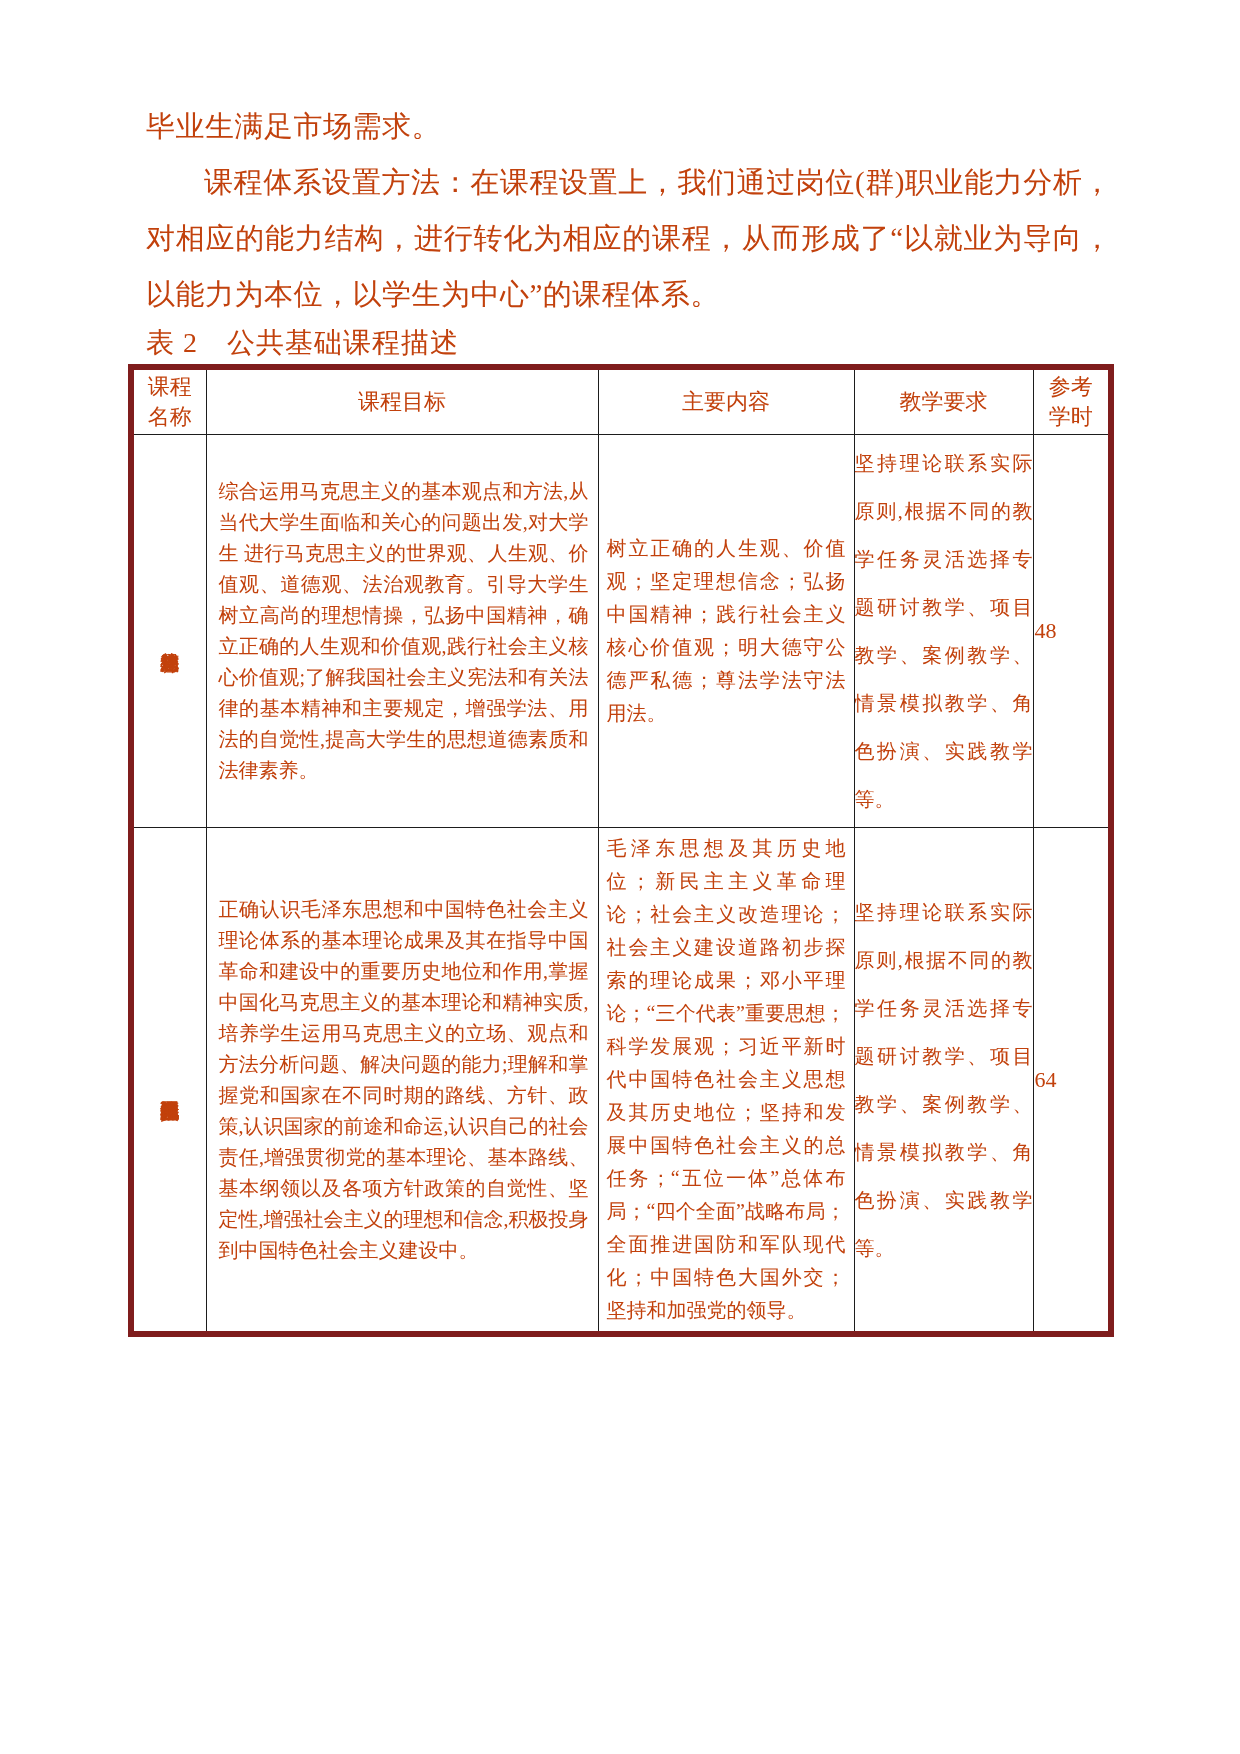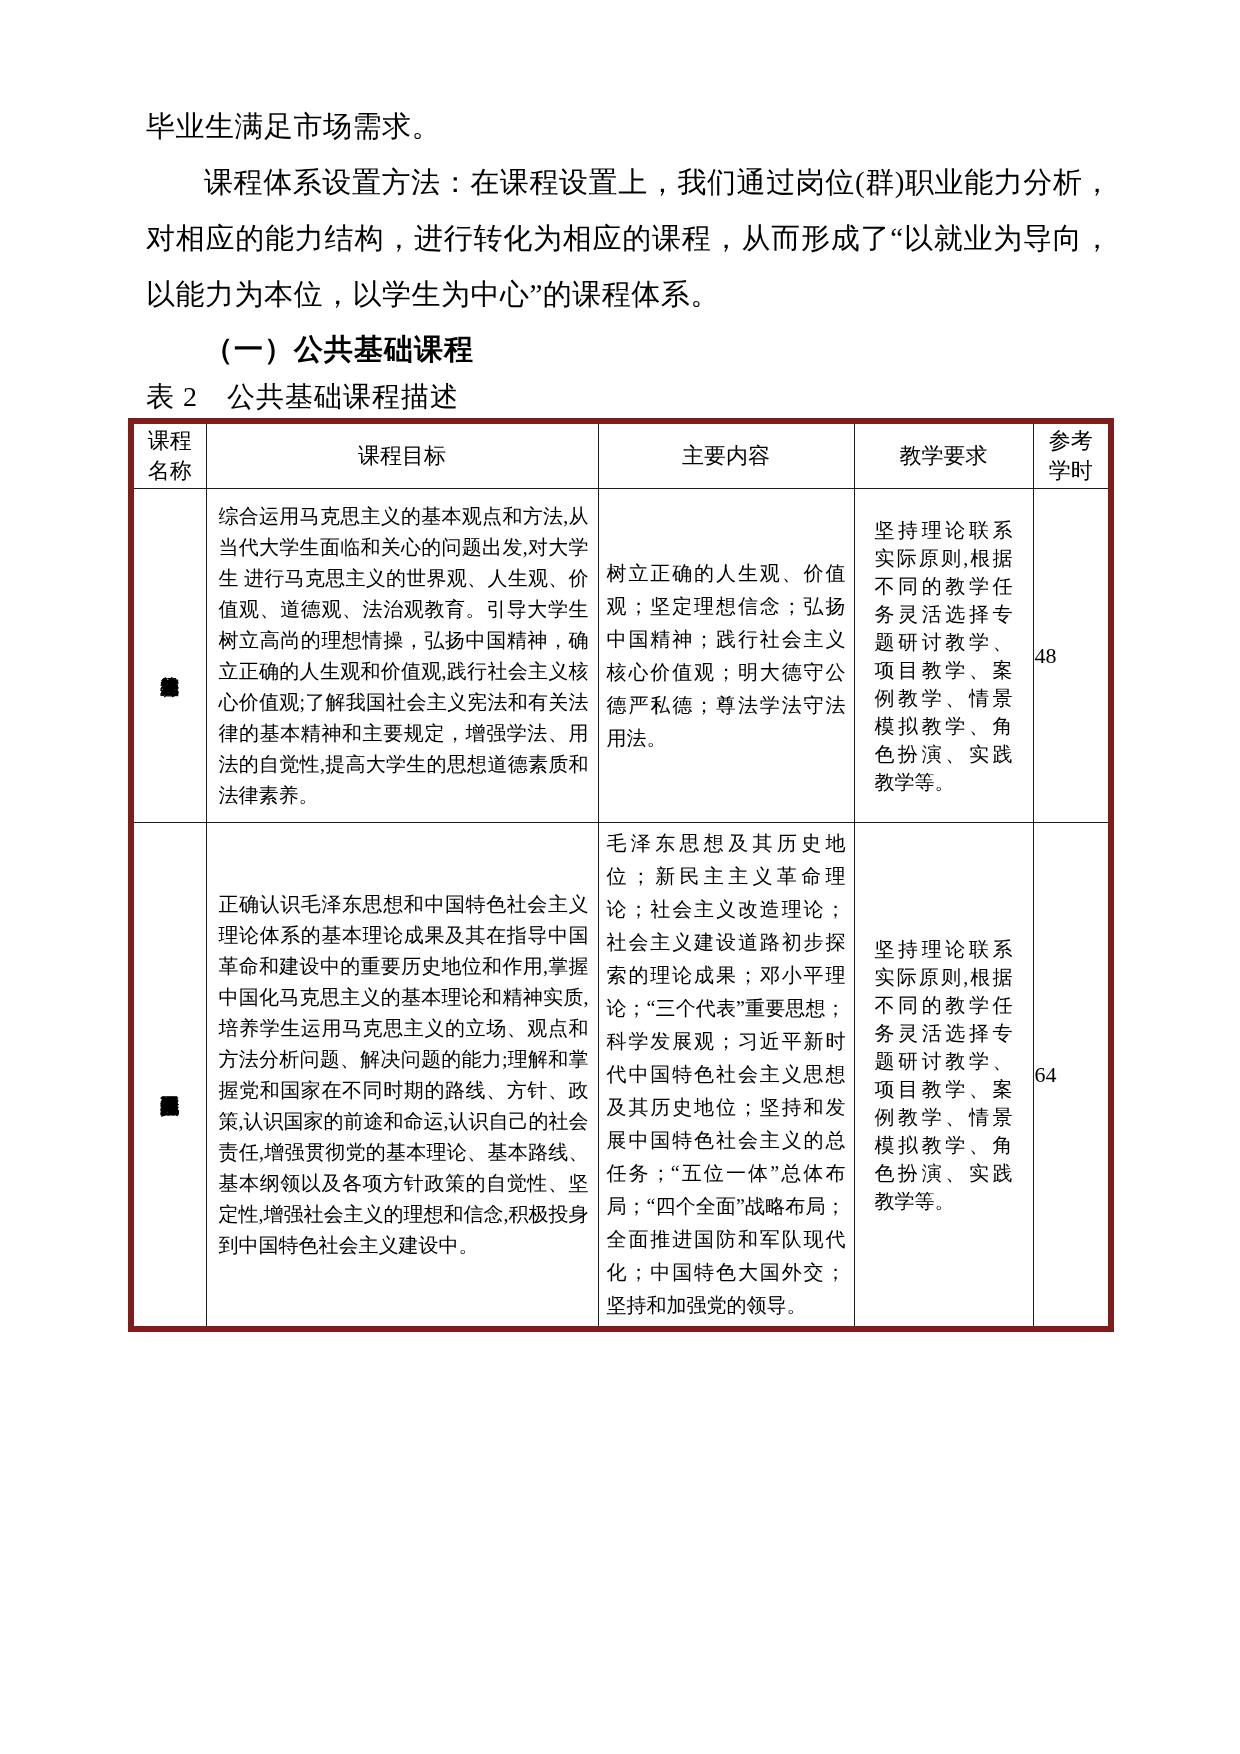--- a/index.html
+++ b/index.html
@@ -1,20 +1,20 @@
 <!DOCTYPE html>
 <html><head>
 <meta charset="utf-8">
 <style>
   html,body { margin:0; padding:0; background:#ffffff; }
   .page {
     position:relative;
     width:1240px; height:1754px;
     background:#ffffff;
-    color:#000000;
+    color:#c2410c;
     font-family:"Liberation Serif","DejaVu Serif",serif;
     overflow:hidden;
     box-sizing:border-box;
   }
   .content {
     padding:98px 128px 0 146px;
     box-sizing:border-box;
   }
   p.body-par {
     margin:0;
@@ -77,38 +77,37 @@
     line-height:31px;
     padding:4px 9px 4px 12px;
   }
   td.content-cell {
     text-align:justify;
     line-height:33px;
     padding:4px 8px;
   }
   td.req-cell {
     text-align:justify;
-    line-height:28px;
-    padding:4px 20px;
+    line-height:48px;
+    padding:4px 0;
   }
   td.hours-cell {
     text-align:left;
     font-size:22px;
   }
 </style>
 </head>
 <body>
 
 <div class="page">
   <div class="content">
 
     <p class="body-par">毕业生满足市场需求。</p>
     <p class="body-par indent">课程体系设置方法：在课程设置上，我们通过岗位(群)职业能力分析，对相应的能力结构，进行转化为相应的课程，从而形成了“以就业为导向，以能力为本位，以学生为中心”的课程体系。</p>
 
-    <h3 class="section-heading">（一）公共基础课程</h3>
 
     <div class="table-caption">表 2　公共基础课程描述</div>
 
     <table class="course-table">
       <colgroup>
         <col style="width:75px">
         <col style="width:392px">
         <col style="width:256px">
         <col style="width:179px">
         <col style="width:78px">

